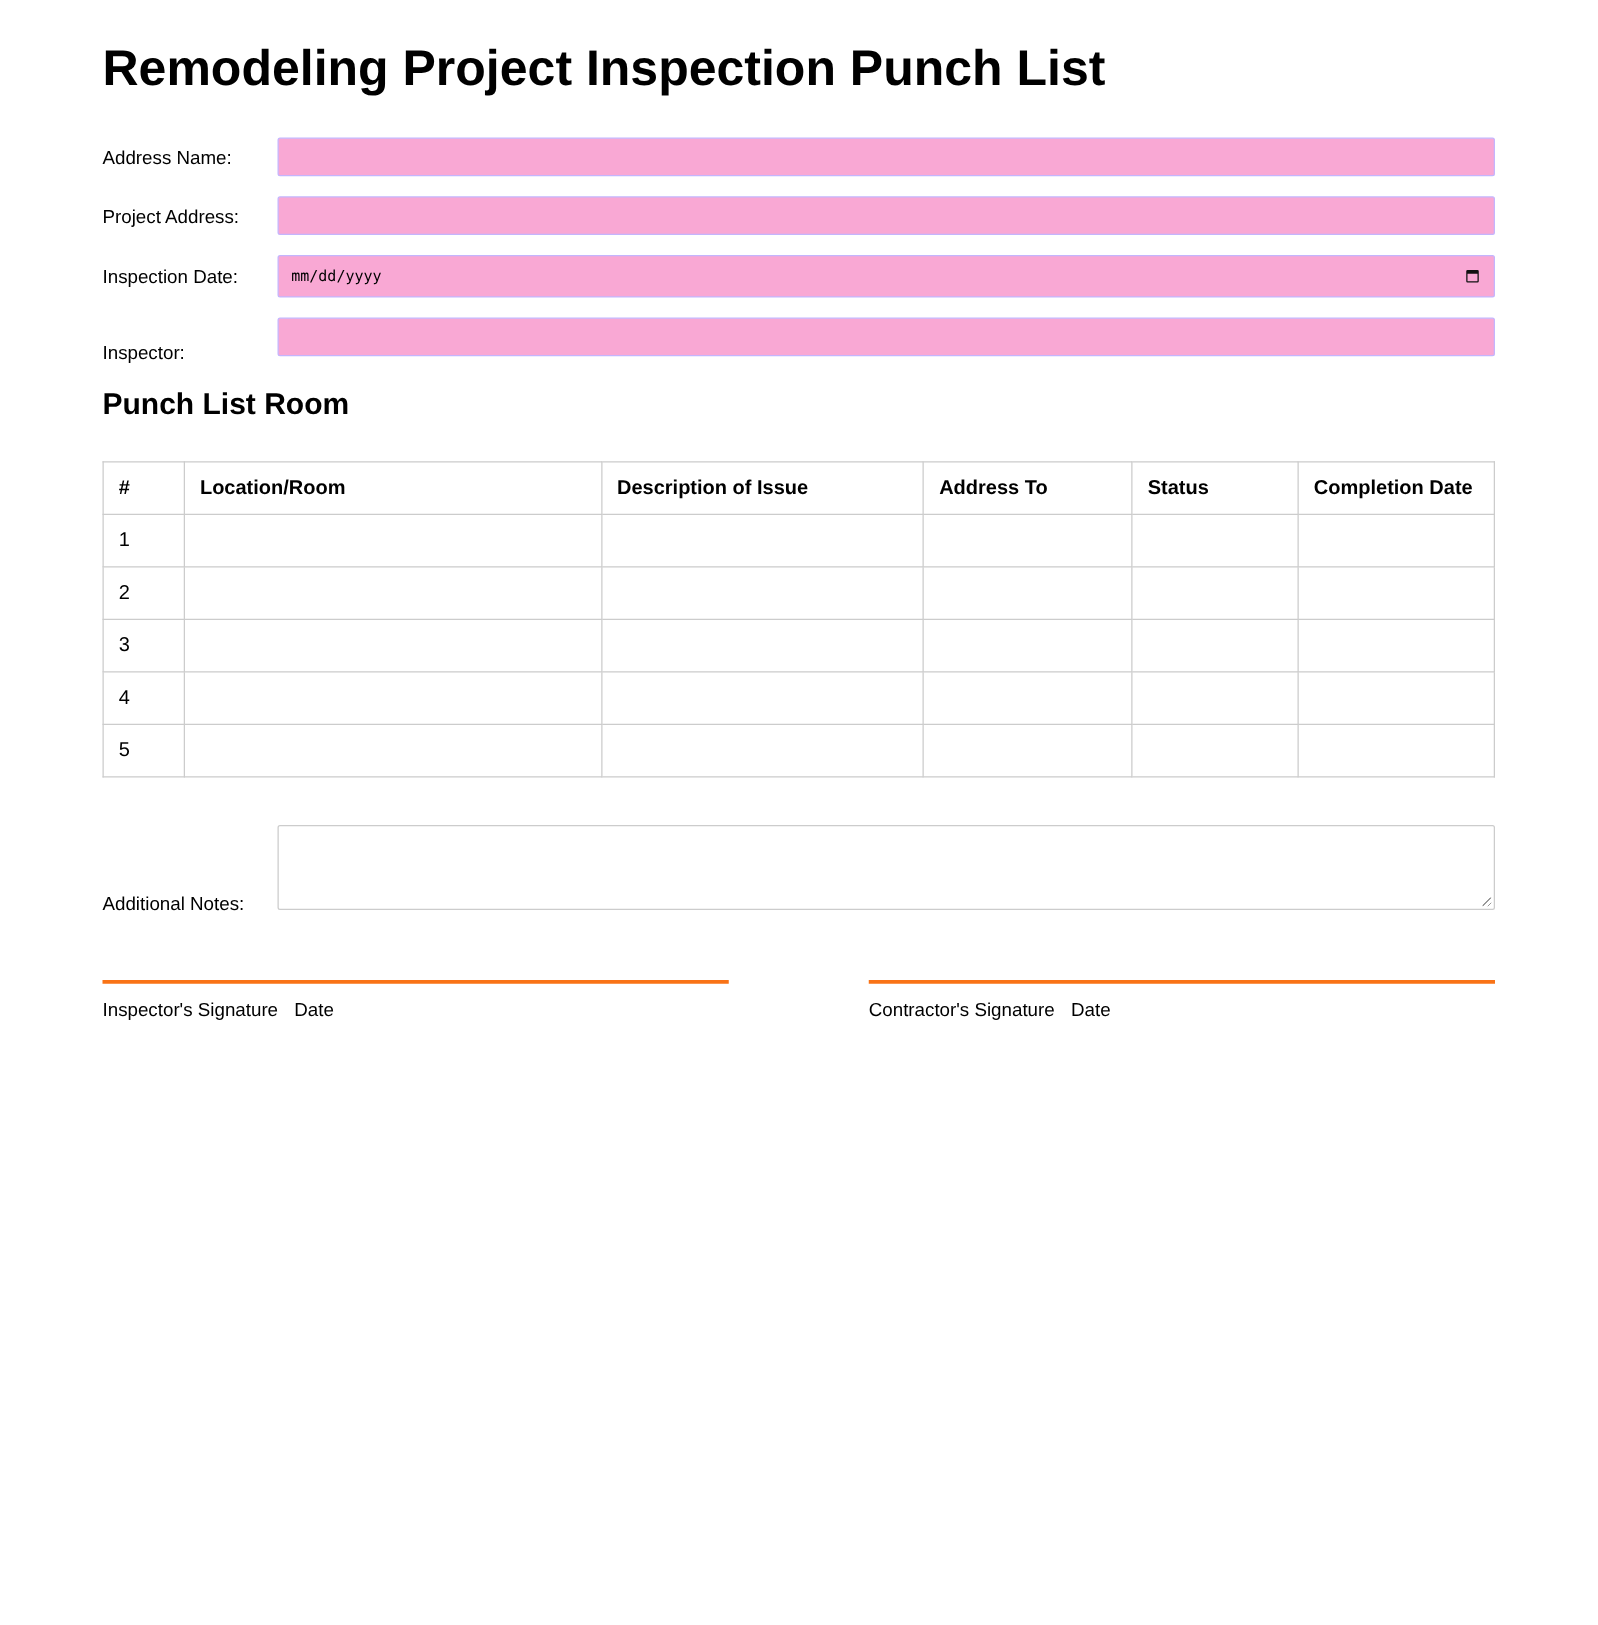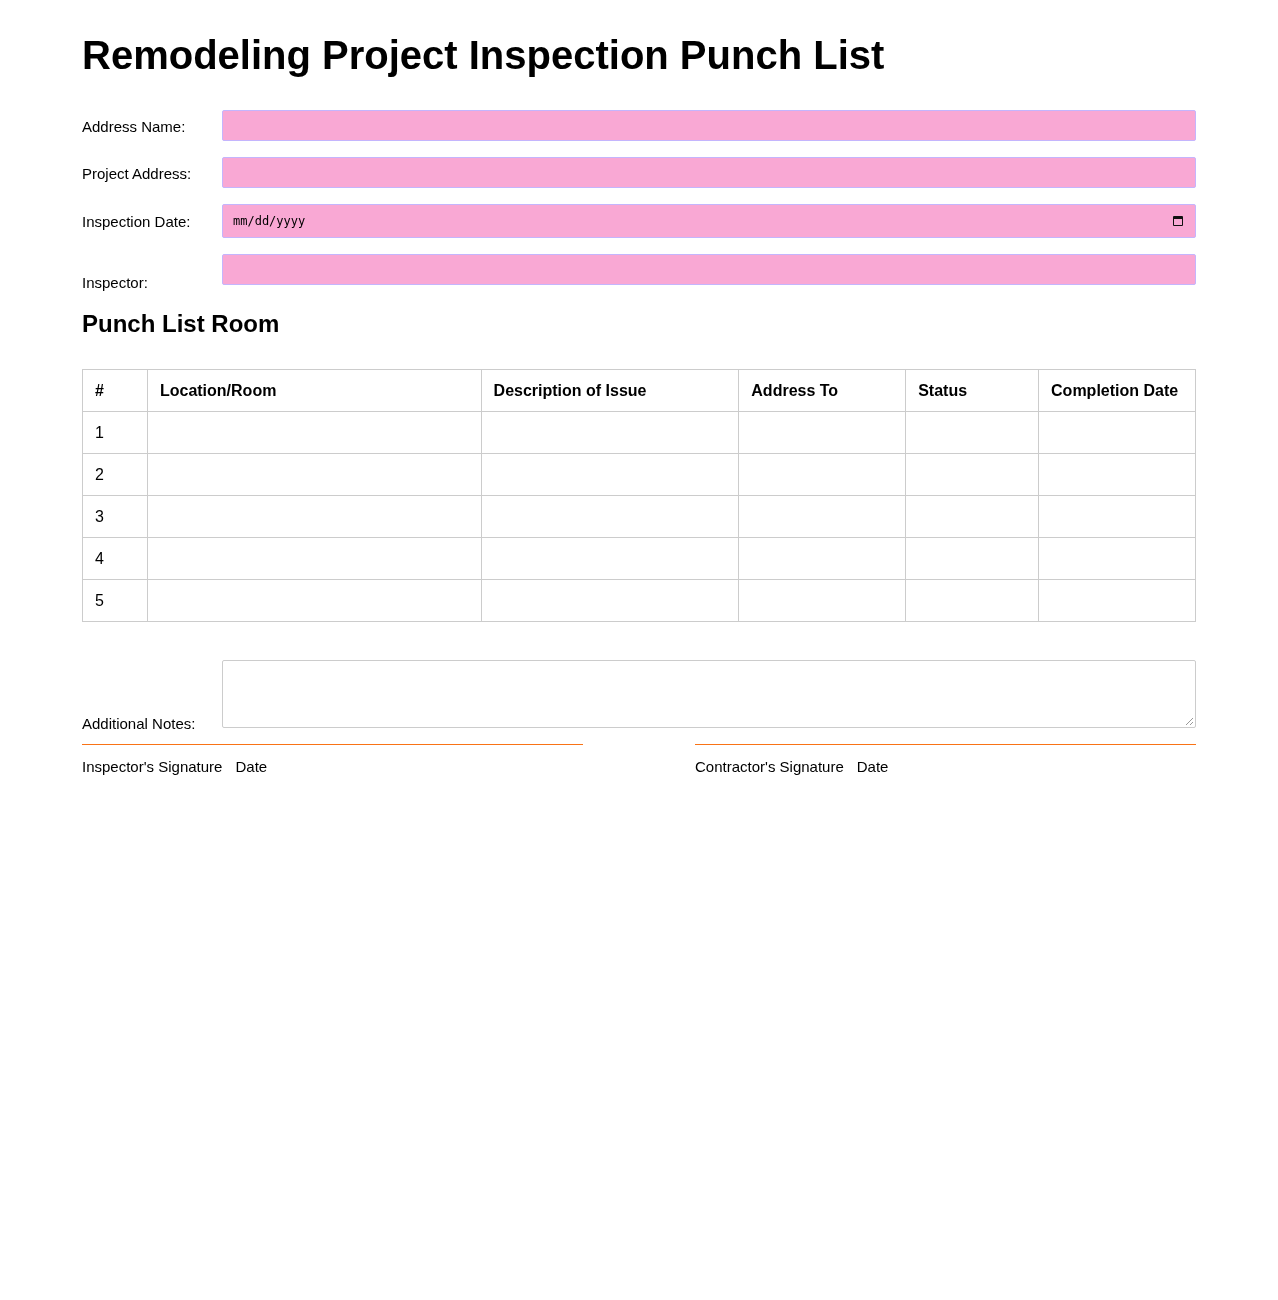--- a/index.html
+++ b/index.html
@@ -11,21 +11,21 @@
   .field-input { position: absolute; left: 140px; width: 974px; box-sizing: border-box; border: 1px solid #c4b5fd; border-radius: 2px; background: #f9a8d4; }
   .date-text { position: absolute; left: 10px; font-family: "DejaVu Sans Mono", monospace; font-size: 12px; color: #000; }
   .cal-icon { position: absolute; right: 12px; width: 10px; height: 10px; border: 1.5px solid #111; border-top-width: 3px; border-radius: 1px; box-sizing: border-box; }
   h2 { position: absolute; left: 0; top: 310px; margin: 0; font-size: 24px; font-weight: bold; line-height: 28px; white-space: nowrap; }
   table { position: absolute; left: 0; top: 369px; width: 1114px; border-collapse: collapse; font-size: 16px; }
   th, td { border: 1px solid #ccc; text-align: left; padding: 0 12px; height: 42px; box-sizing: border-box; }
   th { font-weight: bold; }
   .notes-label { position: absolute; left: 0; top: 686px; font-size: 15px; line-height: 18px; margin-top: 29px; }
   .notes-box { position: absolute; left: 140px; top: 660px; width: 974px; height: 68px; box-sizing: border-box; border: 1px solid #ccc; border-radius: 2px; }
   .resize-grip { position: absolute; right: 2px; bottom: 2px; width: 7px; height: 7px; background: linear-gradient(135deg, transparent 45%, #999 45%, #999 55%, transparent 55%, transparent 75%, #999 75%, #999 85%, transparent 85%); }
-  .sig { position: absolute; top: 744px; width: 501px; border-top: 1px solid #f97316; }
+  .sig { position: absolute; top: 784px; width: 501px; border-top: 3px solid #f97316; }
   .sig-label { position: absolute; top: 13px; left: 0; font-size: 15px; line-height: 18px; white-space: nowrap; }
   .sig-date { margin-left: 13px; }
 </style>
 </head>
 <body>
 
 <div class="page">
   <h1>Remodeling Project Inspection Punch List</h1>
 
   <div class="field-row" style="top:110px;">

